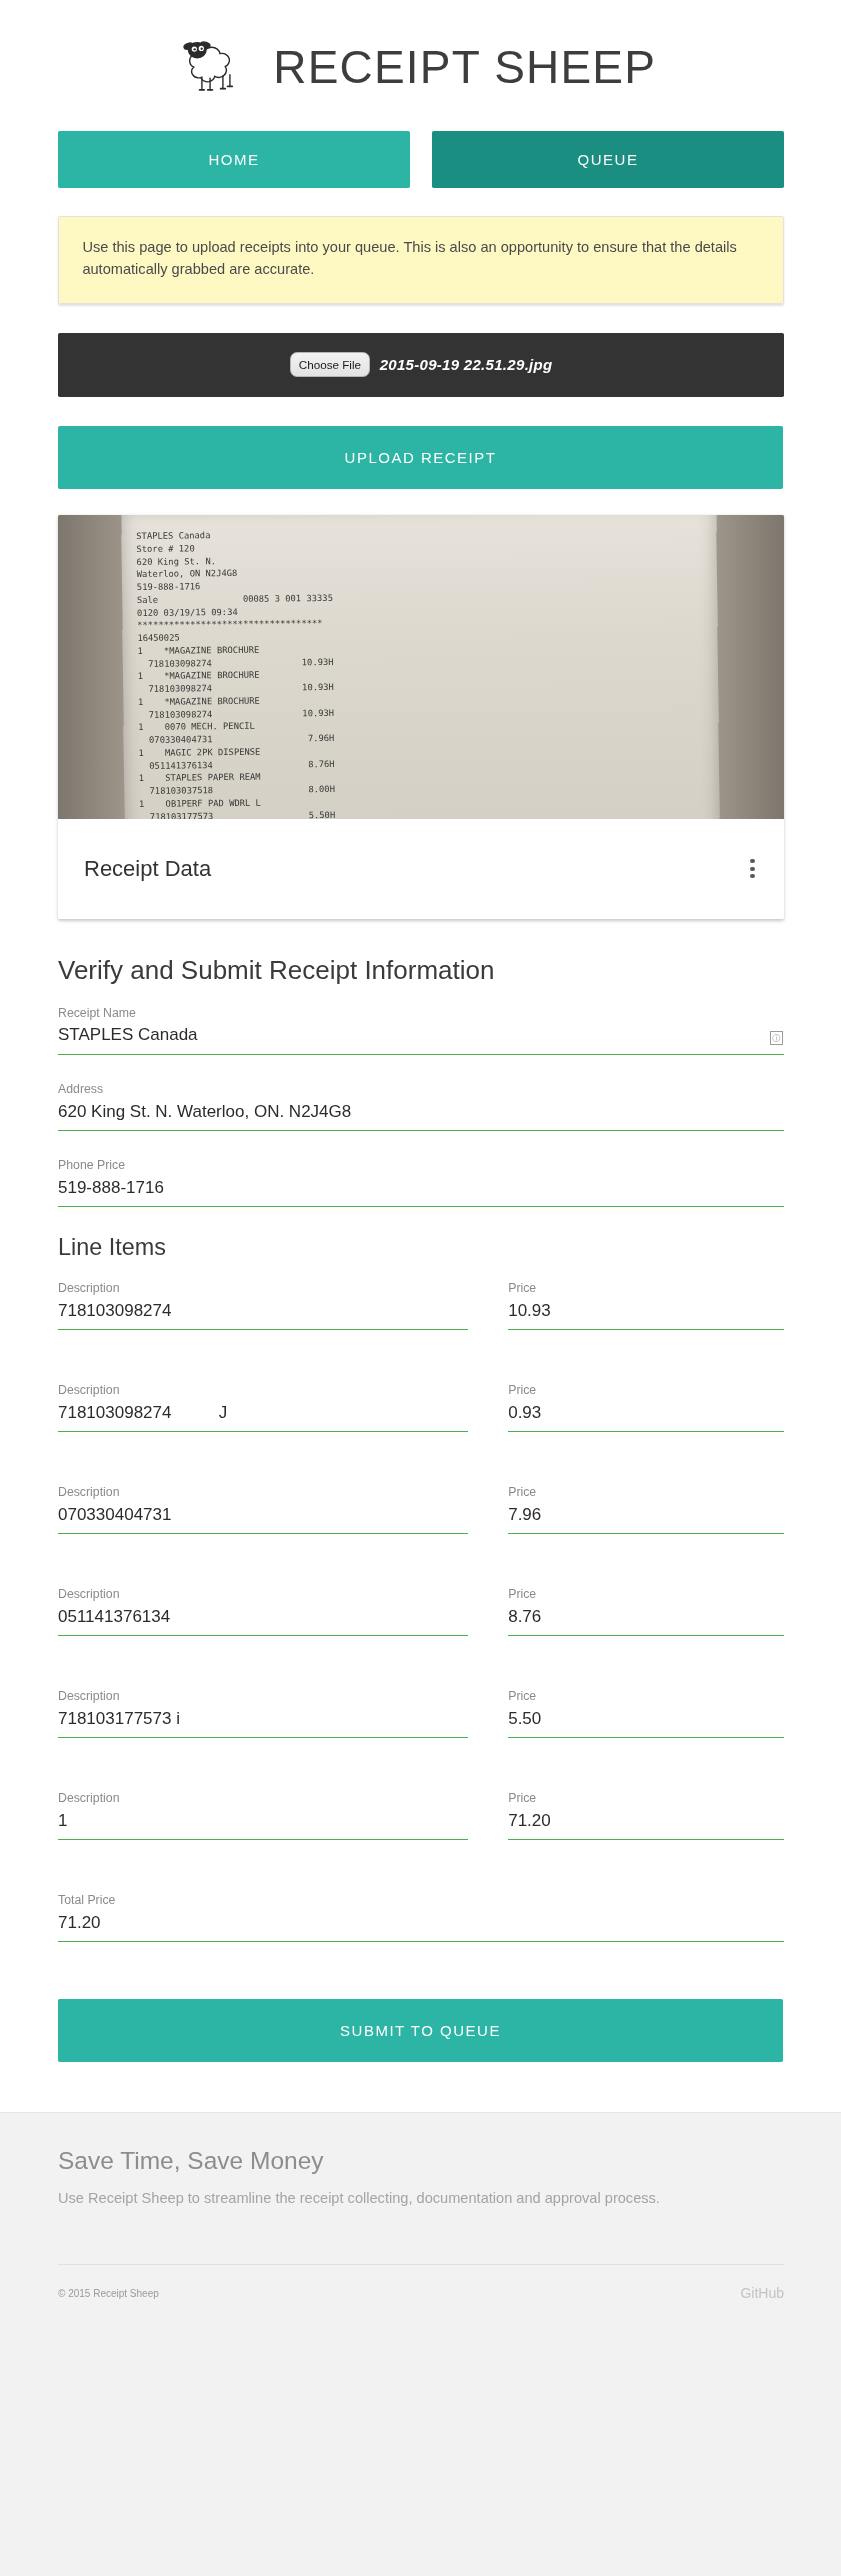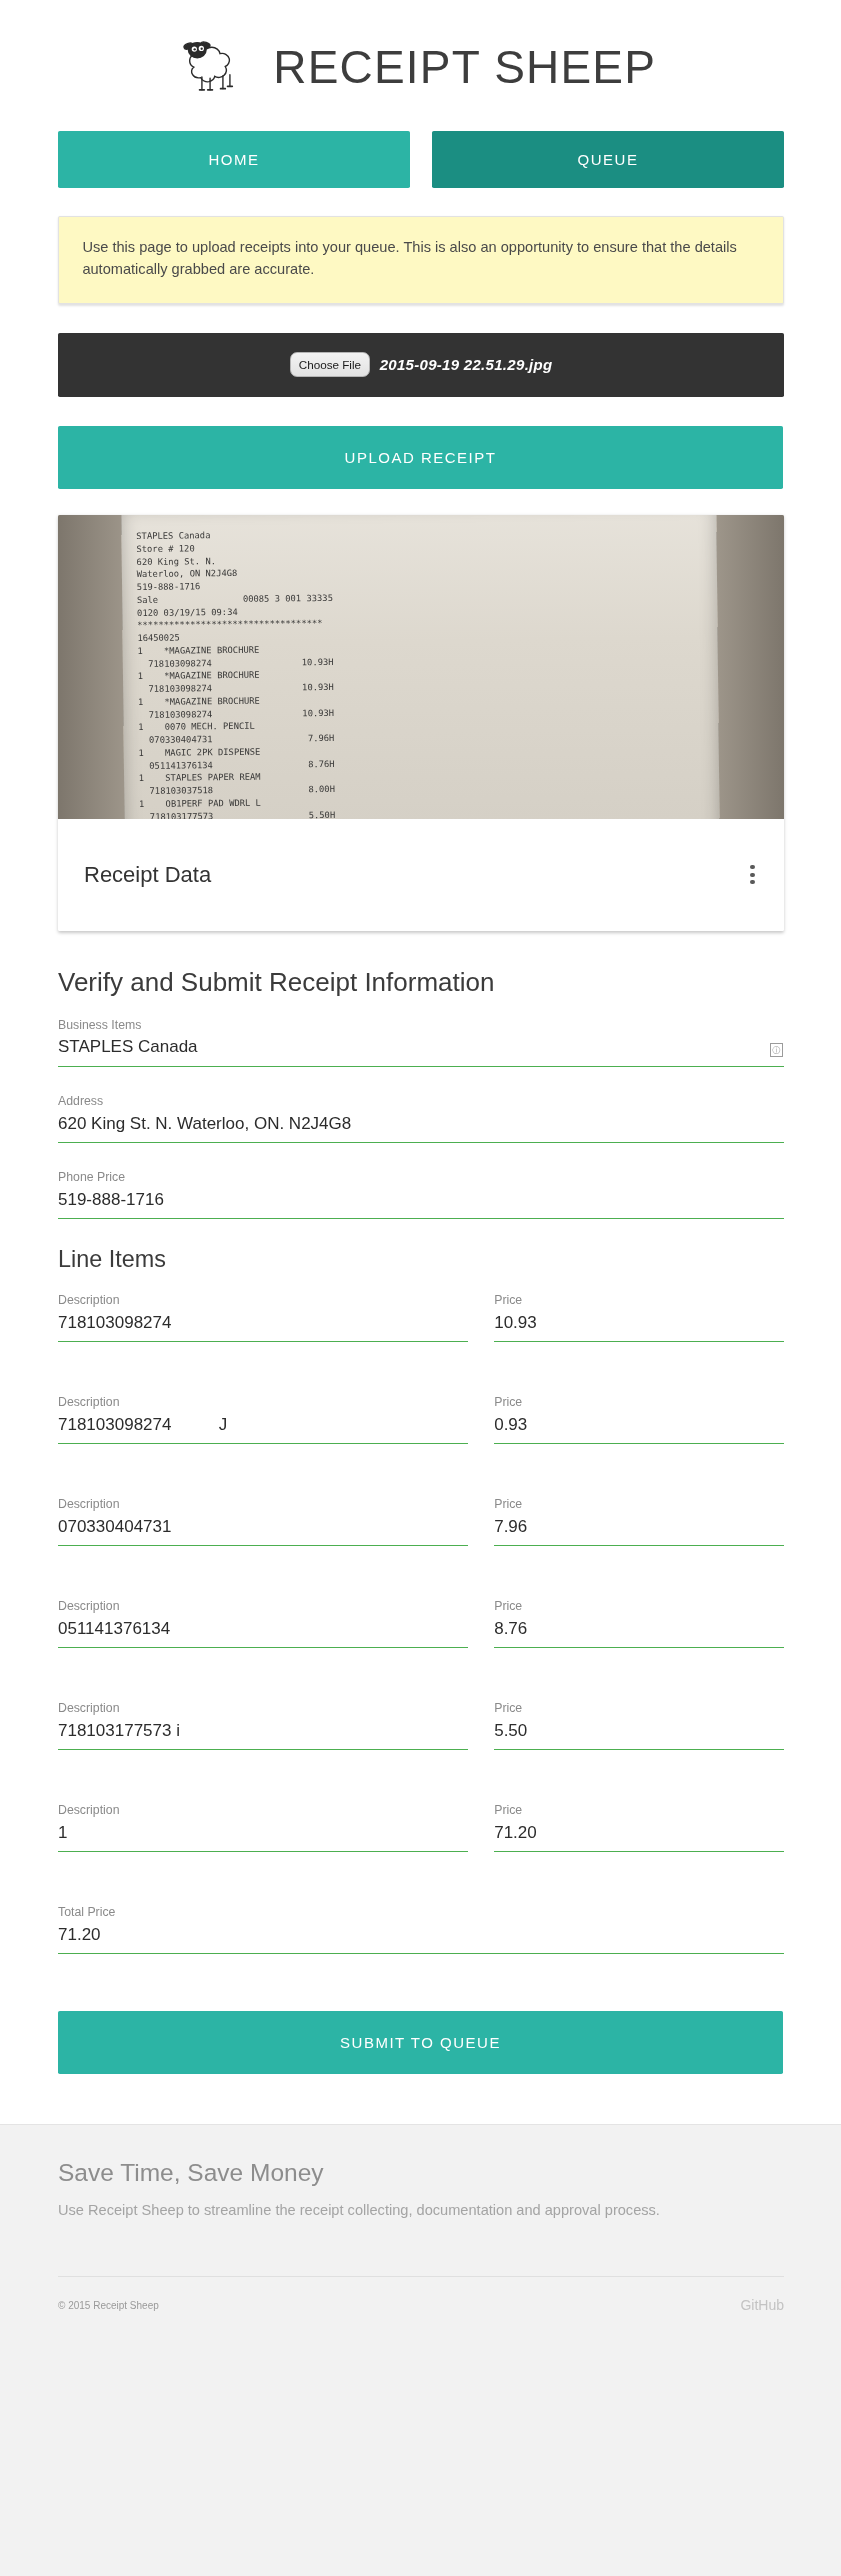--- a/index.html
+++ b/index.html
@@ -164,21 +164,21 @@
     width: 78%;
     font-family: "DejaVu Sans Mono", monospace;
     font-size: 8.8px;
     line-height: 1.45;
     color: #2b2b2b;
     transform: rotate(-0.6deg);
     opacity: 0.92;
     white-space: pre;
   }
   .card-footer {
-    height: 112px;
+    height: 100px;
     display: flex;
     align-items: center;
     justify-content: space-between;
     padding: 0 26px;
     background: #ffffff;
   }
   .card-title {
     font-size: 22px;
     color: #333333;
     font-weight: 400;
@@ -239,21 +239,21 @@
     cursor: pointer;
   }
   .section-subtitle {
     font-size: 23.4px;
     color: #3b3b3b;
     font-weight: 400;
     margin: 8.2px 0 20px 0;
   }
   .line-row {
     display: flex;
-    gap: 26px;
+    gap: 40px;
     margin-bottom: 26px;
   }
   .line-desc { flex: 0 0 56.5%; }
   .line-price { flex: 1 1 auto; }
   .total-field { margin-top: 3.5px; }
   
   .submit-btn {
     margin: 30px 58px 0 58px;
     width: calc(100% - 117px);
     background: #2cb4a5;
@@ -385,21 +385,21 @@
           <span></span>
       </div>
     </div>
   </div>
 
   <div class="verify-title">Verify and Submit Receipt Information</div>
 
   <div class="form-area">
 
     <div class="field">
-      <label class="field-label">Business Items</label>
+      <label class="field-label">Receipt Name</label>
       <input class="field-input" type="text" value="STAPLES Canada" style="">
       <span class="field-adornment">ⓘ</span>
     </div>
 
     <div class="field">
       <label class="field-label">Address</label>
       <input class="field-input" type="text" value="620 King St. N. Waterloo, ON. N2J4G8" style="">
     </div>
 
     <div class="field">

